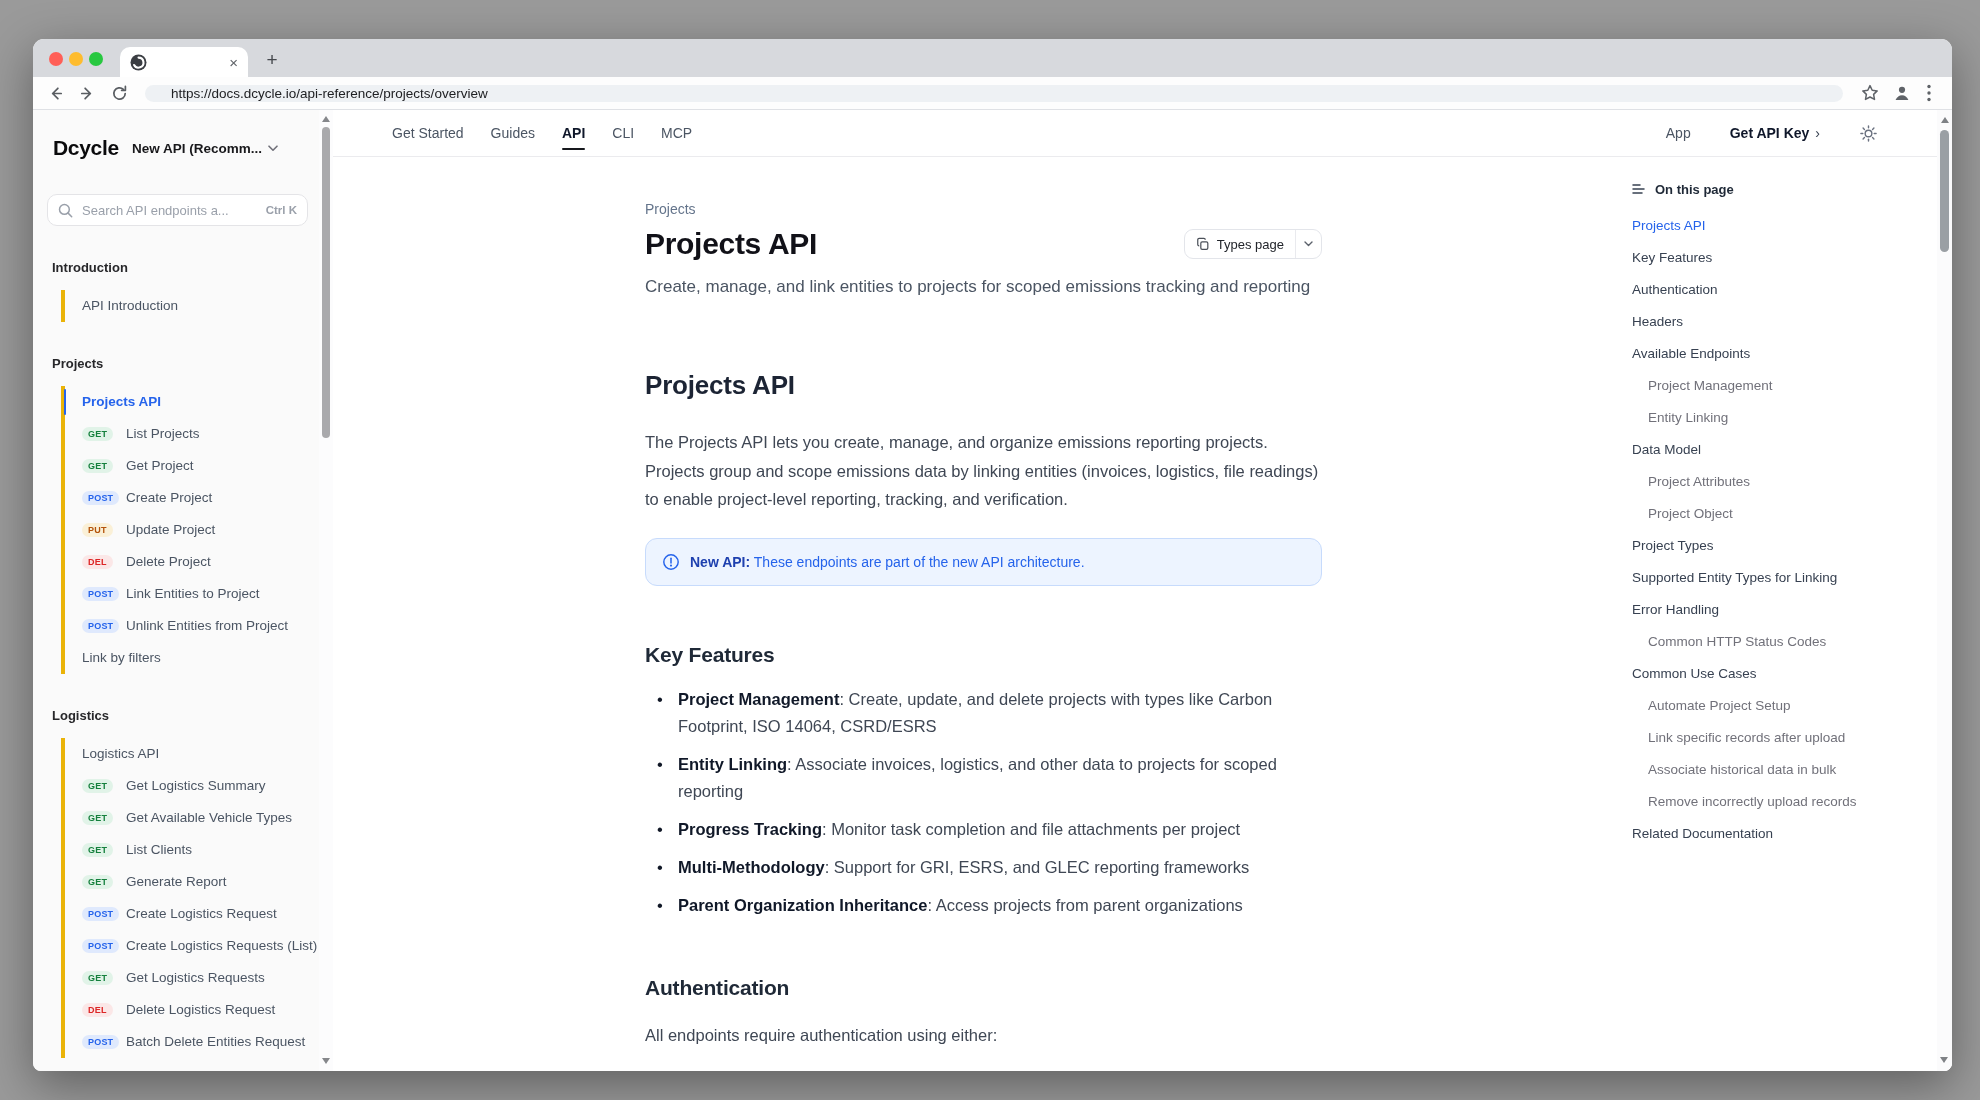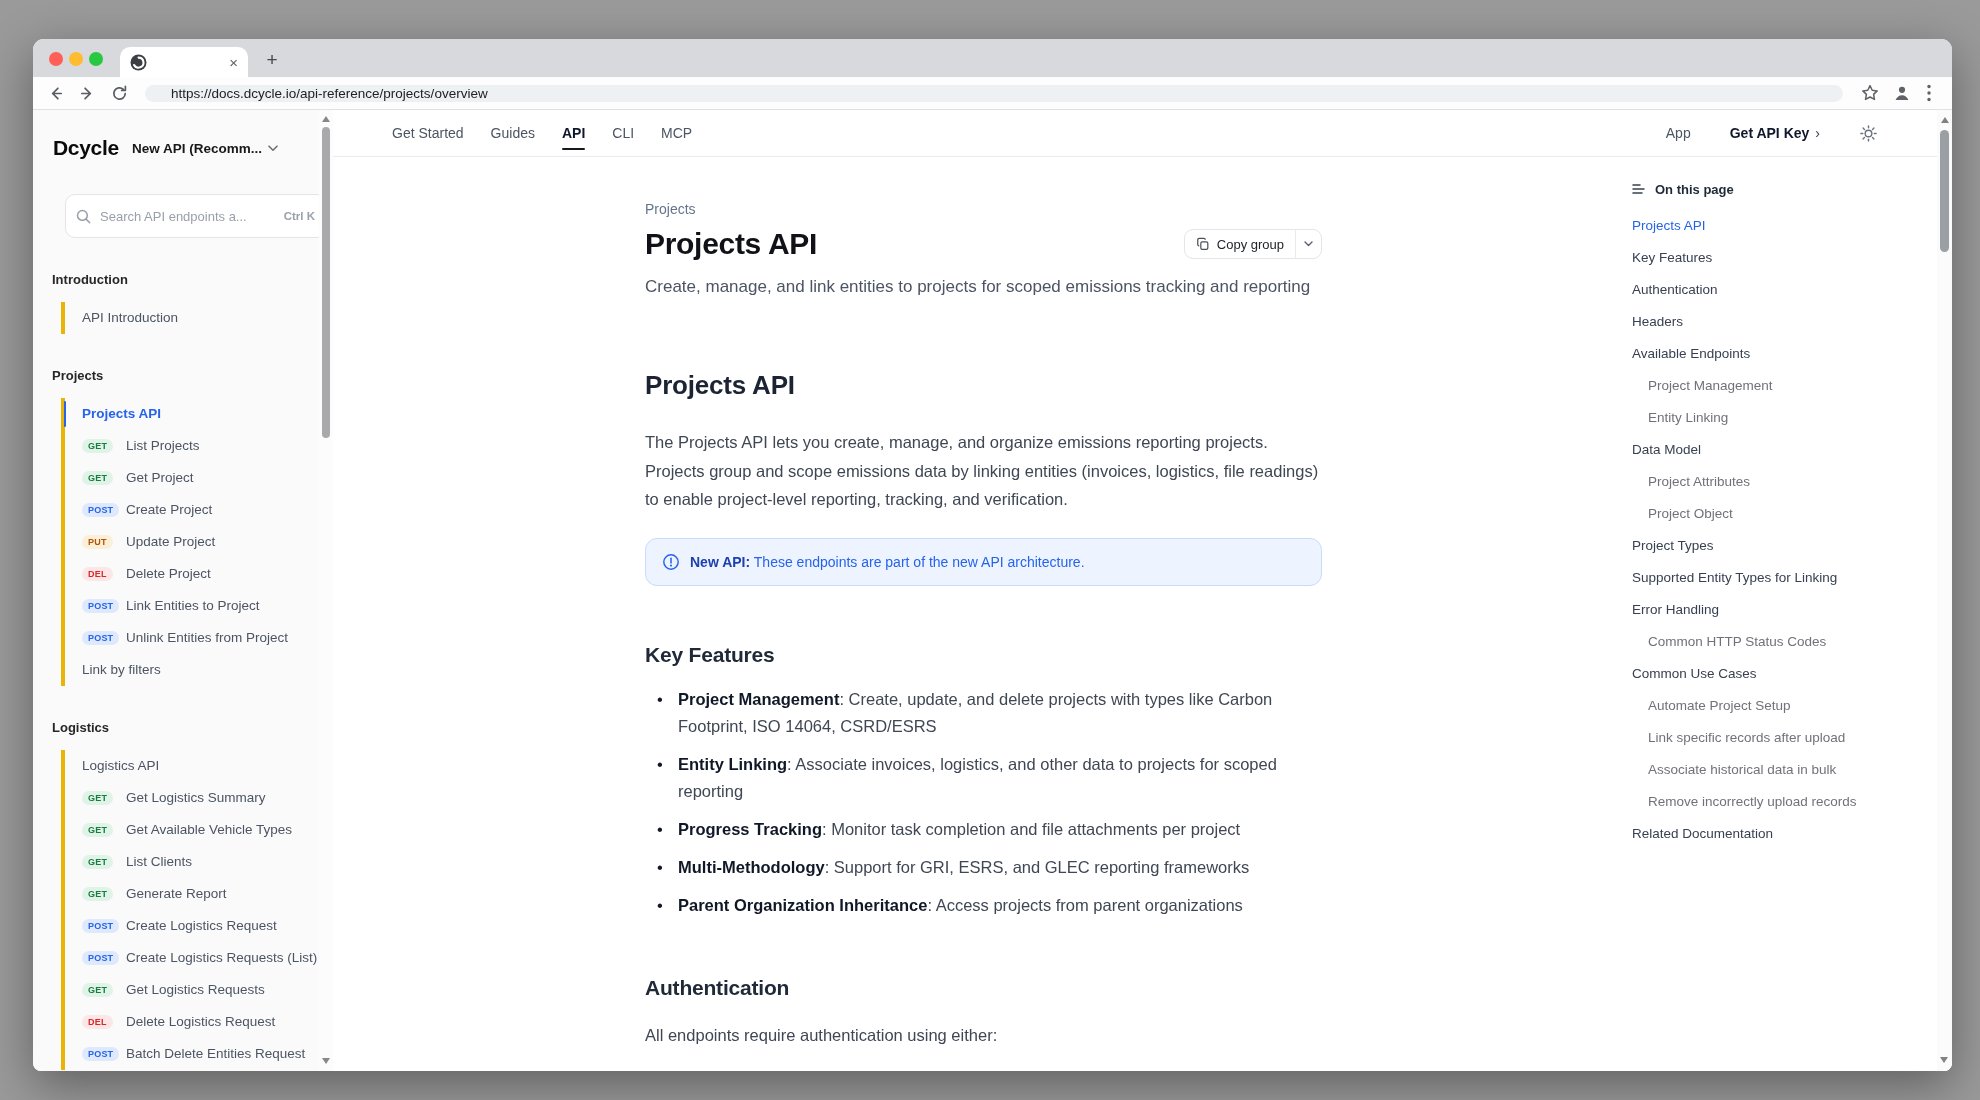--- a/index.html
+++ b/index.html
@@ -24,21 +24,21 @@
   .urlbar{flex:1;height:17px;margin-left:6px;margin-right:7px;background:#eef1f4;border-radius:14px;
     display:flex;align-items:center;padding:0 14px 0 24px;}
   .urlbar input{border:none;background:transparent;outline:none;width:100%;font-size:13.5px;color:#202124;
     font-family:"Liberation Sans",sans-serif;}
   
   .app{display:flex;height:961px;}
   .sidebar{width:300px;flex:none;position:relative;background:#fafafa;overflow:hidden;}
   .side-head{display:flex;align-items:center;gap:13px;padding:26px 20px 0 20px;}
   .logo{font-size:21px;font-weight:800;color:#0a0a0c;letter-spacing:-.3px;}
   .version{display:flex;align-items:center;gap:6px;font-size:13.5px;font-weight:600;color:#18181b;}
-  .searchbox{margin:34px 0 0 32px;width:261px;height:44px;background:#fff;border:1px solid #e4e4e7;
+  .searchbox{margin:34px 0 0 14px;width:261px;height:32px;background:#fff;border:1px solid #e4e4e7;
     border-radius:10px;display:flex;align-items:center;padding:0 10px;gap:7px;}
   .searchbox input{border:none;outline:none;background:transparent;flex:1;min-width:0;font-size:13px;
     color:#374151;font-family:"Liberation Sans",sans-serif;}
   .searchbox input::placeholder{color:#9aa0aa;}
   .kbd{font-size:11.5px;font-weight:600;color:#9aa0aa;white-space:nowrap;}
   .side-nav{padding-bottom:40px;}
   .side-section{margin-top:32px;}
   .side-label{padding-left:19px;font-size:13px;font-weight:600;color:#27272a;line-height:20px;margin-bottom:12px;}
   .side-group{margin-left:28px;border-left:4px solid #eab308;}
   .side-item{position:relative;display:flex;align-items:center;min-height:32px;padding:0 8px 0 17px;
@@ -358,21 +358,21 @@
       <div class="content-wrap">
         <div class="eyebrow">Projects</div>
         <h1 class="title">Projects API</h1>
 
         <div class="copy-btn">
           <span class="copy-main">
             <svg width="14" height="14" viewBox="0 0 16 16">
                 <rect x="5.5" y="5.5" width="8" height="8.6" rx="1.6" fill="none" stroke="#4b5059" stroke-width="1.4"></rect>
                 <path d="M10.6 3.2v-.1A1.6 1.6 0 0 0 9 1.5H3.6A1.6 1.6 0 0 0 2 3.1v5.4a1.6 1.6 0 0 0 1.6 1.6h.1" fill="none" stroke="#4b5059" stroke-width="1.4"></path>
               </svg>
-            <span class="copy-label">Copy group</span>
+            <span class="copy-label">Types page</span>
           </span>
           <span class="copy-chev">
             <svg width="9" height="6" viewBox="0 0 9 6">
                 <path d="M1 1l3.5 3.5L8 1" fill="none" stroke="#5b616b" stroke-width="1.4" stroke-linecap="round" stroke-linejoin="round"></path>
               </svg>
           </span>
         </div>
 
         <p class="subtitle">Create, manage, and link entities to projects for scoped emissions tracking and reporting</p>
 

